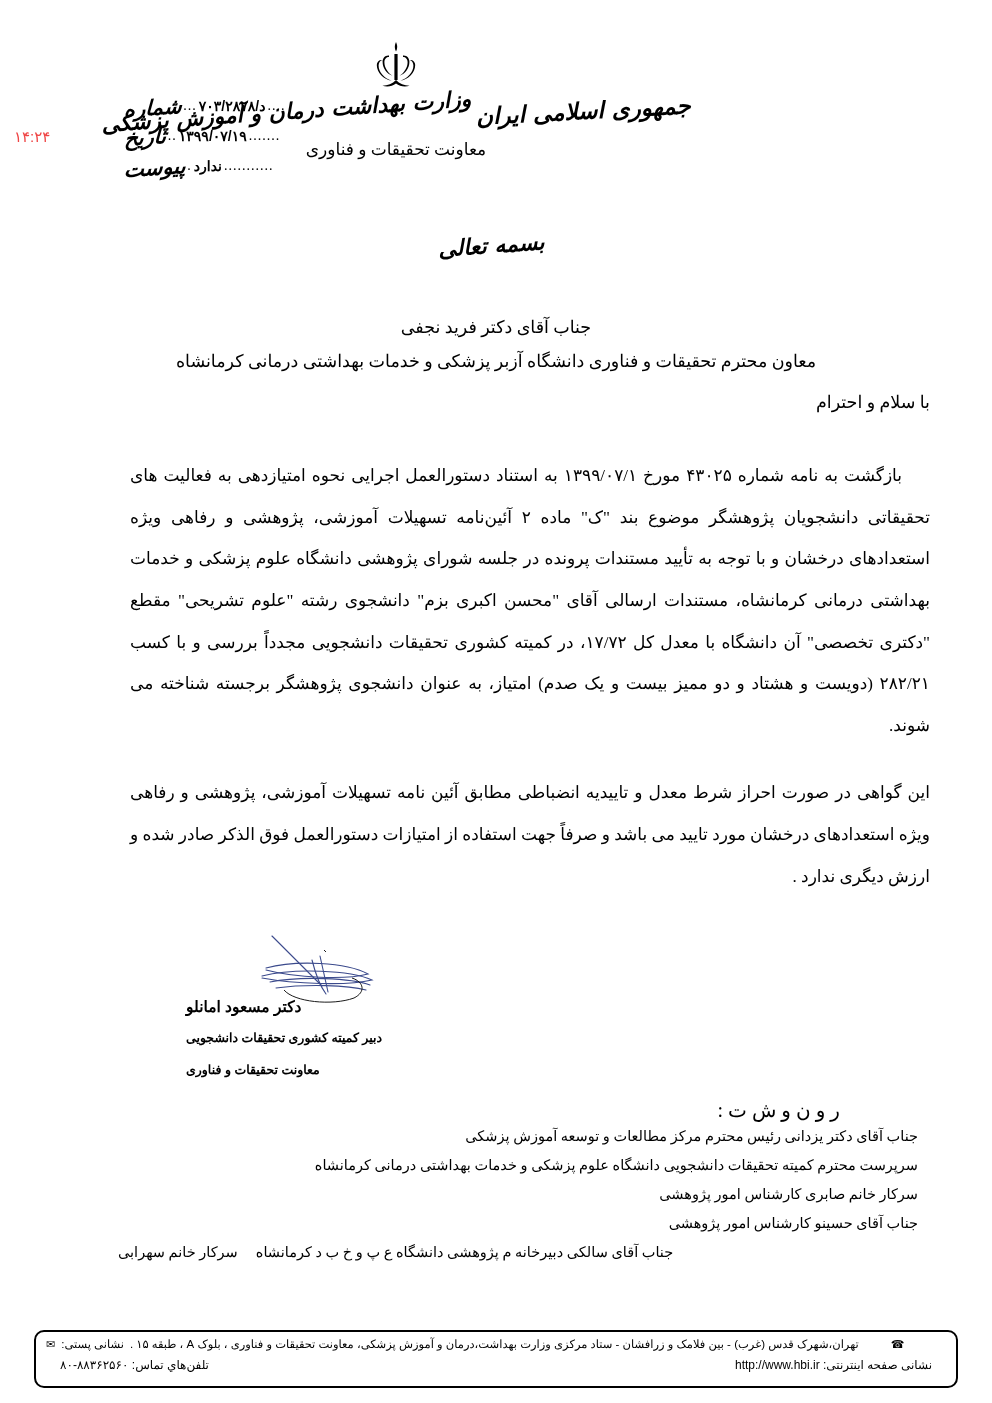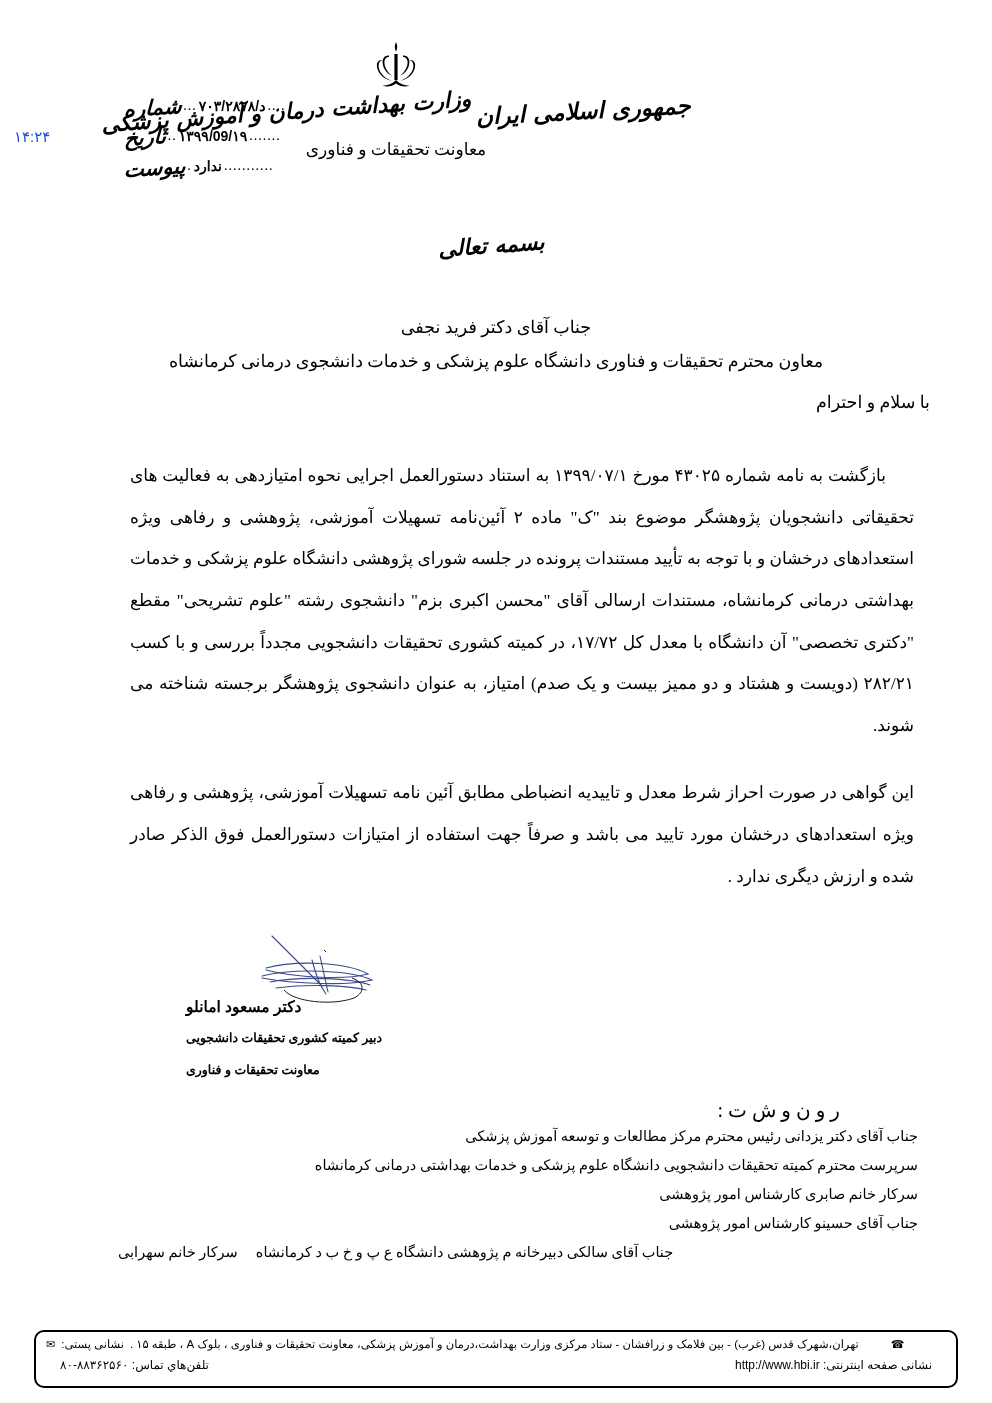--- a/index.html
+++ b/index.html
@@ -21,21 +21,21 @@
   }
 
   
   .timestamp {
     position: absolute;
     left: 14px;
     top: 128px;
     font-size: 15px;
     font-family: "Liberation Sans", sans-serif;
     letter-spacing: 0.5px;
-    color: #1d4ed8;
+    color: #ef4444;
   }
 
   
   .reg-block {
     position: absolute;
     left: 120px;
     top: 86px;
     width: 220px;
     direction: rtl;
   }
@@ -149,21 +149,21 @@
   .body-text {
     position: absolute;
     right: 62px;
     top: 455px;
     width: 800px;
     text-align: justify;
     font-size: 17px;
     line-height: 2.45;
   }
   .body-text p {
-    margin: 0 16px 26px 0;
+    margin: 0 0 26px 0;
     text-align: justify;
     text-justify: inter-word;
   }
   .body-text p.first {
     text-indent: 28px;
   }
 
   
   .signature-area {
     position: absolute;
@@ -286,21 +286,21 @@
   <div class="reg-block">
     <div class="reg-row">
       <span class="reg-label">شماره</span>
       <span class="reg-dots">...</span>
       <span class="reg-value">د/۷۰۳/۲۸۷۸</span>
       <span class="reg-dots">....</span>
     </div>
     <div class="reg-row">
       <span class="reg-label">تاریخ</span>
       <span class="reg-dots">..</span>
-      <span class="reg-value">۱۳۹۹/09/۱۹</span>
+      <span class="reg-value">۱۳۹۹/۰۷/۱۹</span>
       <span class="reg-dots">.......</span>
     </div>
     <div class="reg-row">
       <span class="reg-label">پیوست</span>
       <span class="reg-dots">.</span>
       <span class="reg-value">ندارد</span>
       <span class="reg-dots">...........</span>
     </div>
   </div>
 
@@ -318,21 +318,21 @@
     </svg>
     <div class="ministry-line1">جمهوری اسلامی ایران</div>
     <div class="ministry-line2">وزارت بهداشت درمان و آموزش پزشکی</div>
     <div class="deputy-line">معاونت تحقیقات و فناوری</div>
   </div>
 
   <div class="basmala">بسمه تعالی</div>
 
   <div class="recipient">
     <div>جناب آقای دکتر فرید نجفی</div>
-    <div>معاون محترم تحقیقات و فناوری دانشگاه علوم پزشکی و خدمات دانشجوی درمانی کرمانشاه</div>
+    <div>معاون محترم تحقیقات و فناوری دانشگاه آزبر پزشکی و خدمات بهداشتی درمانی کرمانشاه</div>
   </div>
 
   <div class="salutation">با سلام و احترام</div>
 
   <div class="body-text">
     <p class="first">بازگشت به نامه شماره ۴۳۰۲۵ مورخ ۱۳۹۹/۰۷/۱ به استناد دستورالعمل اجرایی نحوه امتیازدهی به فعالیت های تحقیقاتی دانشجویان پژوهشگر موضوع بند "ک" ماده ۲ آئین‌نامه تسهیلات آموزشی، پژوهشی و رفاهی ویژه استعدادهای درخشان و با توجه به تأیید مستندات پرونده در جلسه شورای پژوهشی دانشگاه علوم پزشکی و خدمات بهداشتی درمانی کرمانشاه، مستندات ارسالی آقای "محسن اکبری بزم" دانشجوی رشته "علوم تشریحی" مقطع "دکتری تخصصی" آن دانشگاه با معدل کل ۱۷/۷۲، در کمیته کشوری تحقیقات دانشجویی مجدداً بررسی و با کسب ۲۸۲/۲۱ (دویست و هشتاد و دو ممیز بیست و یک صدم) امتیاز، به عنوان دانشجوی پژوهشگر برجسته شناخته می شوند.</p>
     <p>این گواهی در صورت احراز شرط معدل و تاییدیه انضباطی مطابق آئین نامه تسهیلات آموزشی، پژوهشی و رفاهی ویژه استعدادهای درخشان مورد تایید می باشد و صرفاً جهت استفاده از امتیازات دستورالعمل فوق الذکر صادر شده و ارزش دیگری ندارد .</p>
   </div>
 
   <div class="signature-area">

